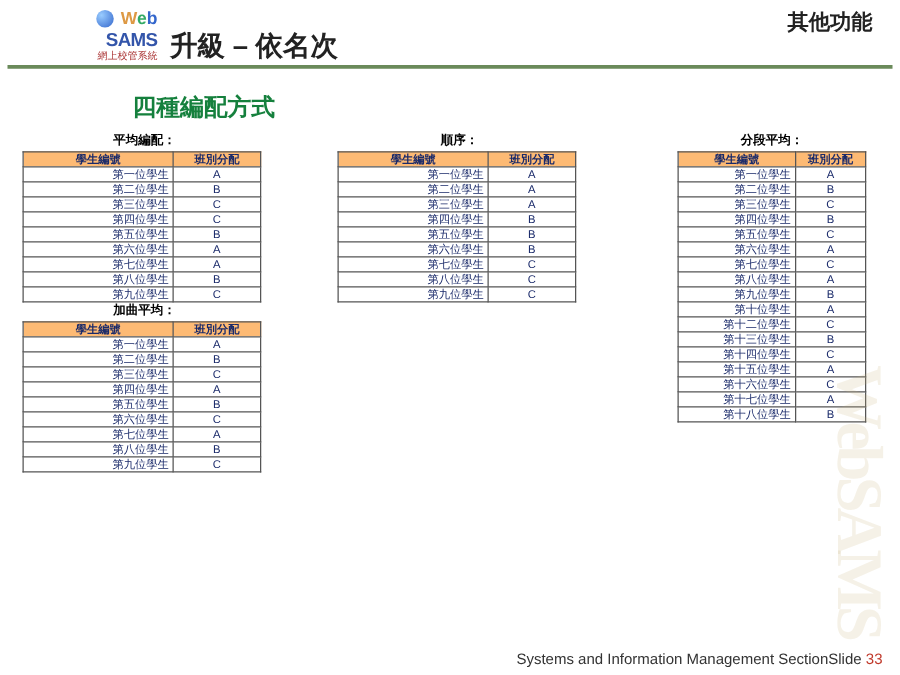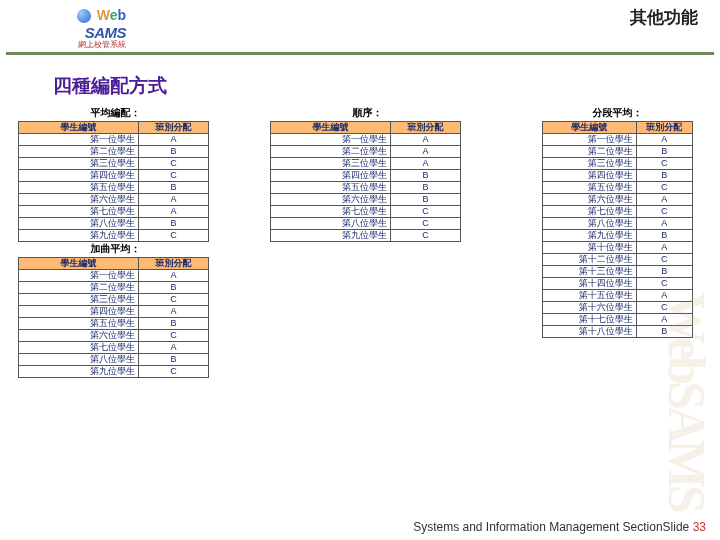--- a/index.html
+++ b/index.html
@@ -2,27 +2,27 @@
 <html><head>
 <meta charset="utf-8">
 <style>
   * { margin: 0; padding: 0; box-sizing: border-box; }
   body { width: 720px; height: 540px; background: #fff; font-family: "Microsoft JhengHei", "PMingLiU", sans-serif; position: relative; overflow: hidden; }
   .header-row { display: flex; align-items: flex-start; padding: 4px 6px 0 6px; }
   .logo { width: 120px; height: 48px; display: flex; flex-direction: column; align-items: flex-end; justify-content: center; }
   .logo-top { font-size: 14px; font-weight: bold; }
   .logo-top .w { color: #d94; } .logo-top .e { color: #3a6; } .logo-top .b { color: #36c; }
   .logo-globe { display:inline-block; width:14px; height:14px; border-radius:50%; background: radial-gradient(circle at 30% 30%, #9cf, #36c); vertical-align: middle; margin-right:1px;}
-  .logo-sams { font-size: 15px; font-weight: bold; font-style: italic; color: #3355aa; letter-spacing: -0.5px;}
+  .logo-sams { font-size: 15px; font-weight: bold; color: #3355aa; letter-spacing: -0.5px;}
   .logo-sub { font-size: 8px; color: #a33; margin-top:-2px;}
   .title-block { flex: 1; padding-left: 10px; padding-top: 18px; }
   .slide-title { font-size: 22px; font-weight: bold; color: #222; }
   .corner-label { position: absolute; top: 6px; right: 22px; font-size: 17px; font-weight: bold; color: #222; }
   .divider { margin: 0 6px; border: none; border-top: 3px solid #6a8a5a; }
-  .subtitle { font-size: 19px; font-weight: bold; color: #4c1d95; margin: 18px 0 8px 53px; }
+  .subtitle { font-size: 19px; font-weight: bold; color: #15803d; margin: 18px 0 8px 106px; }
   .tables-area { position: relative; margin: 0 18px; font-size: 9px; line-height: 1.15; }
   .tbl-group { position: absolute; }
   .tbl-label { font-size: 10px; font-weight: bold; margin-bottom: 2px; text-align: center; }
   table { border-collapse: collapse; }
   th, td { border: 1px solid #555; padding: 0 3px; height: 12px; font-weight: normal; color:#1a2a6a; }
   th { background: #fdba74; font-weight: bold; text-align: center; }
   td { text-align: center; }
   td:first-child { text-align: right; }
   .footer { position: absolute; bottom: 6px; left: 0; right: 0; display: flex; justify-content: flex-end; padding: 0 14px; font-size: 12px; color: #333; }
   .watermark { position: absolute; right: 4px; bottom: 30px; font-size: 52px; font-weight: bold; color: rgba(200,180,120,0.18); writing-mode: vertical-rl; letter-spacing: -4px; font-family: Georgia, serif; pointer-events:none;}
@@ -33,20 +33,23 @@
 
 <div class="header-row">
   <div class="logo">
     <div>
       <span class="logo-globe"></span>
       <span class="logo-top"><span class="w">W</span><span class="e">e</span><span class="b">b</span></span>
     </div>
     <div class="logo-sams">SAMS</div>
     <div class="logo-sub">網上校管系統</div>
   </div>
+  <div class="title-block">
+    <div class="slide-title">升級 – 依名次</div>
+  </div>
 </div>
 <div class="corner-label">其他功能</div>
 <hr class="divider">
 
 <div class="subtitle">四種編配方式</div>
 
 <div class="tables-area">
 
   <div class="tbl-group" style="left:0; top:0; width:195px;">
     <div class="tbl-label">平均編配：</div>

